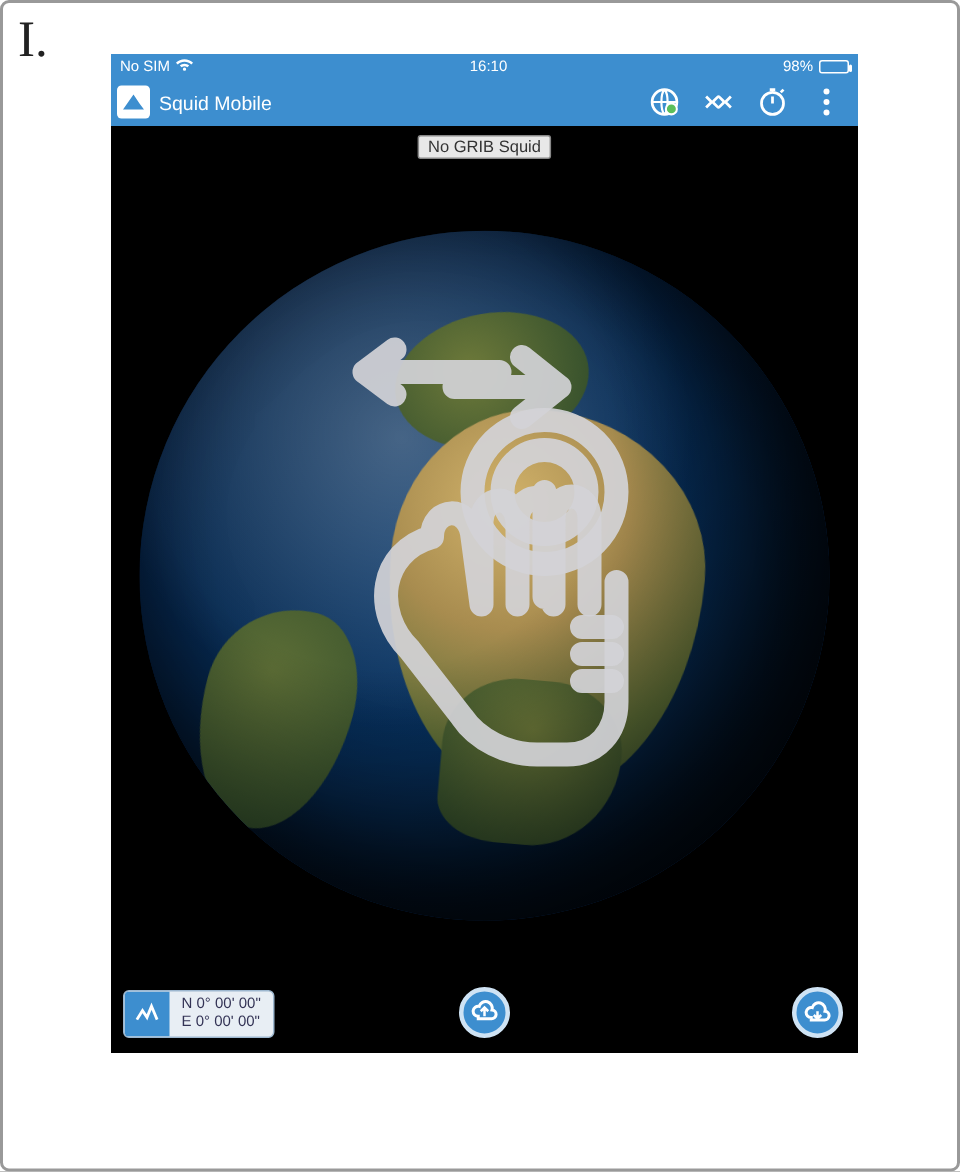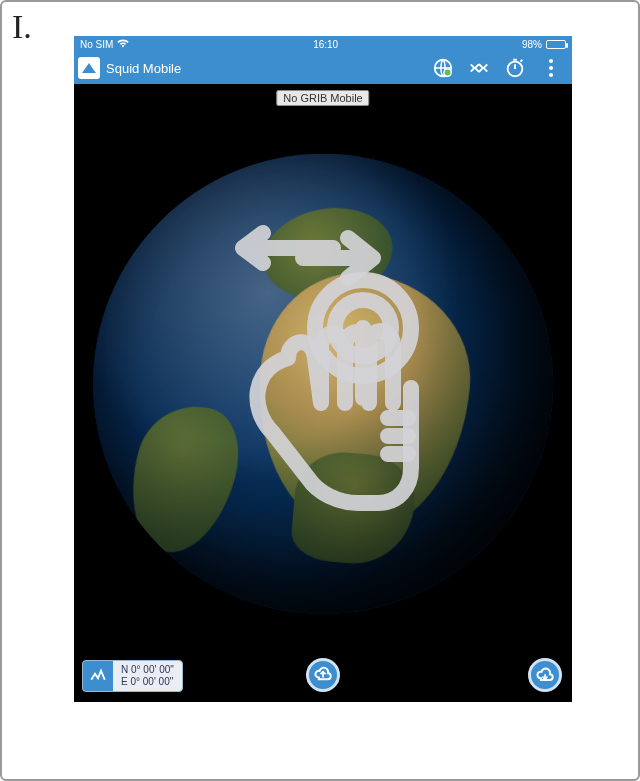--- a/index.html
+++ b/index.html
@@ -211,21 +211,21 @@
     <div class="mainview">
 
       <div class="globe">
         <div class="land europe"></div>
         <div class="land africa"></div>
         <div class="land samerica"></div>
         <div class="shade"></div>
         <div class="atmo"></div>
       </div>
 
-      <div class="grib-label">No GRIB Mobile</div>
+      <div class="grib-label">No GRIB Squid</div>
 
       <div class="gesture">
         <svg viewBox="0 0 260 300" width="260" height="300">
           <g fill="none" stroke="currentColor" stroke-width="16" stroke-linecap="round" stroke-linejoin="round">
 
             <path d="M70 45 L50 30 L70 15 M50 30 H140 M155 20 L180 40 L155 60 M180 40 H110"></path>
 
             <circle cx="170" cy="110" r="28"></circle>
             <circle cx="170" cy="110" r="48"></circle>
 

